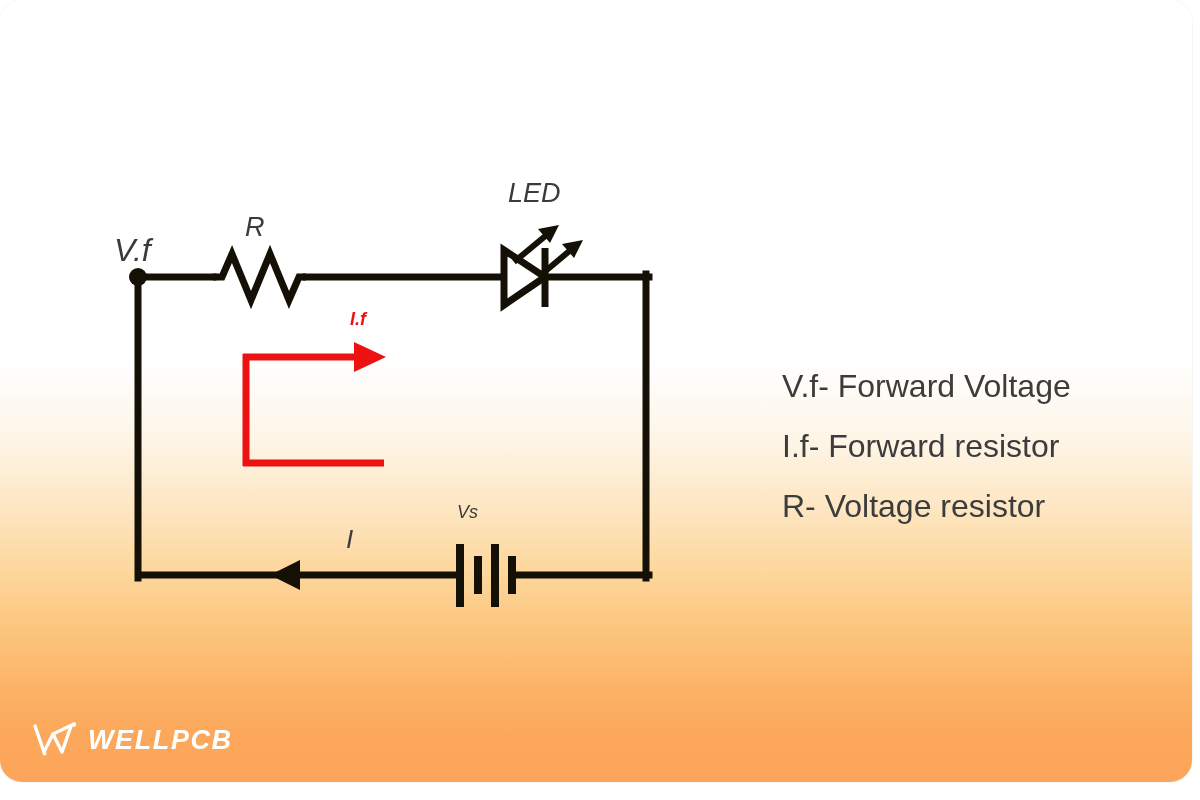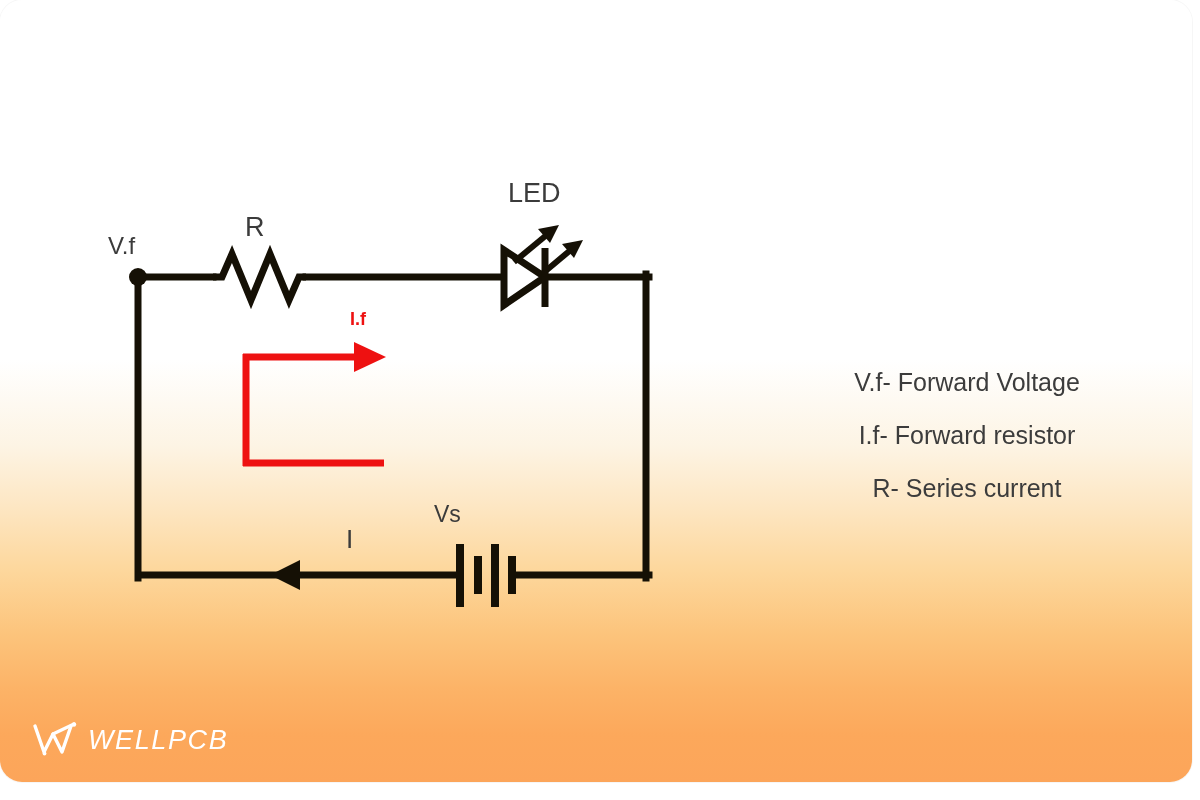--- a/index.html
+++ b/index.html
@@ -59,59 +59,59 @@
     width: 1192px;
     height: 782px;
   }
 
   
   .lbl {
     position: absolute;
     color: #2e2e2e;
     white-space: nowrap;
     line-height: 1;
-  }
-  .lbl-vf   { left: 108px; top: 234px; font-size: 24px; color: #3b3b3b; }
+    font-style: italic;
+  }
+  .lbl-vf   { left: 114px; top: 234px; font-size: 32px; color: #3b3b3b; }
   .lbl-r    { left: 245px; top: 214px; font-size: 27px; color: #3b3b3b; }
   .lbl-led  { left: 508px; top: 180px; font-size: 27px; color: #3b3b3b; }
-  .lbl-vs   { left: 434px; top: 503px; font-size: 23px; color: #3b3b3b; }
+  .lbl-vs   { left: 457px; top: 503px; font-size: 18px; color: #3b3b3b; }
   .lbl-i    { left: 346px; top: 526px; font-size: 26px; color: #3b3b3b; }
   .lbl-if   { left: 350px; top: 310px; font-size: 18px; color: #ee1111; font-weight: 600; }
 
   
   #legend {
     position: absolute;
     left: 782px;
     top: 370px;
     width: 370px;
   }
   .legend-row {
-    font-size: 25px;
+    font-size: 32px;
     color: #3c3c3c;
     line-height: 1;
     margin-bottom: 28px;
     white-space: nowrap;
-    text-align: center;
   }
   .legend-row:last-child { margin-bottom: 0; }
 
   
   #watermark {
     position: absolute;
     left: 32px;
     top: 722px;
     display: flex;
     align-items: center;
     gap: 10px;
   }
   #watermark-mark { display: block; }
   #watermark-text {
     color: #ffffff;
     font-size: 27px;
-    font-weight: normal;
+    font-weight: bold;
     font-style: italic;
     letter-spacing: 1.6px;
     line-height: 1;
     text-align: right;
   }
 </style>
 </head>
 <body>
 
 <div id="page">
@@ -177,21 +177,21 @@
     <div class="lbl lbl-vf">V.f</div>
     <div class="lbl lbl-r">R</div>
     <div class="lbl lbl-led">LED</div>
     <div class="lbl lbl-vs">Vs</div>
     <div class="lbl lbl-i">I</div>
     <div class="lbl lbl-if">I.f</div>
 
     <div id="legend">
       <div class="legend-row">V.f- Forward Voltage</div>
       <div class="legend-row">I.f- Forward resistor</div>
-      <div class="legend-row">R- Series current</div>
+      <div class="legend-row">R- Voltage resistor</div>
     </div>
 
     <div id="watermark">
       <svg id="watermark-mark" width="46" height="36" viewBox="0 0 46 36">
         <path d="M3 4 L12 30 L21 12 L30 30 L39 4" fill="none" stroke="#ffffff" stroke-width="3.4" stroke-linejoin="round" stroke-linecap="round"></path>
         <path d="M21 12 L42 2" fill="none" stroke="#ffffff" stroke-width="3.2" stroke-linecap="round"></path>
         <circle cx="42" cy="2.5" r="2.2" fill="#ffffff"></circle>
         <circle cx="12.5" cy="31.5" r="1.9" fill="#ffffff"></circle>
       </svg>
       <div id="watermark-text">WELLPCB</div>

